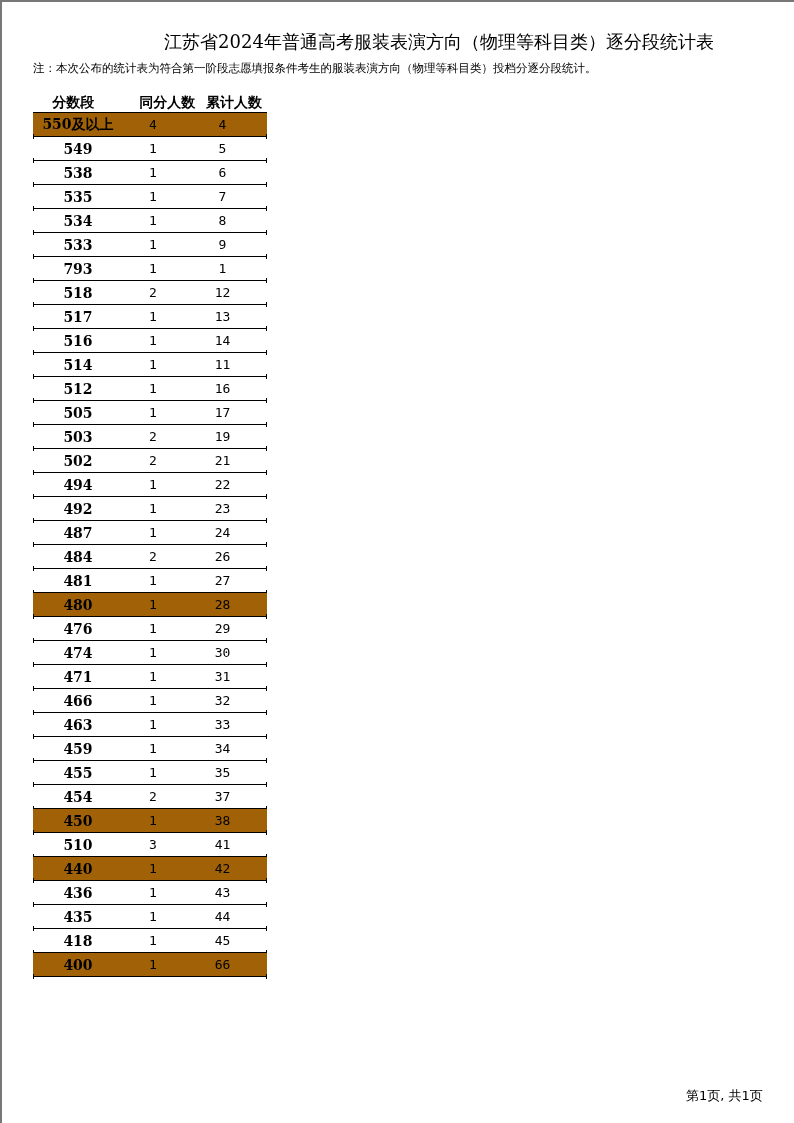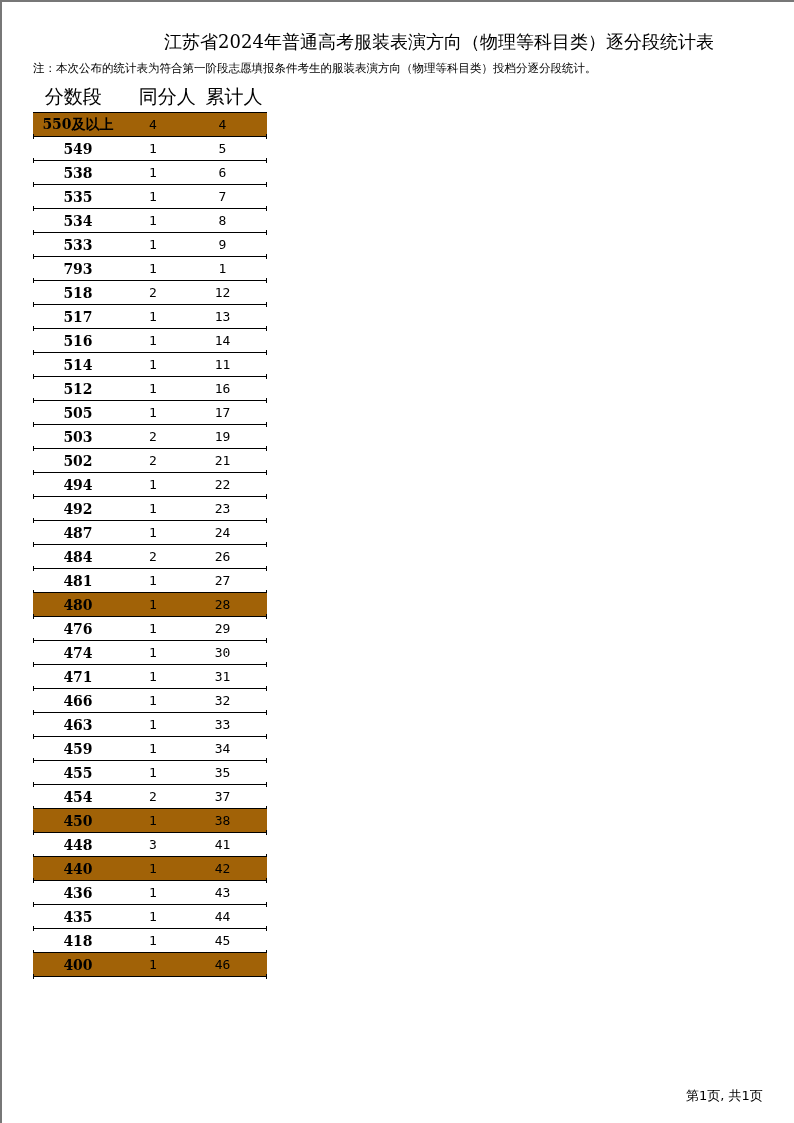--- a/index.html
+++ b/index.html
@@ -11,21 +11,21 @@
   .page-border-left { position:absolute; left:0; top:0; width:2px; height:1123px; background:#777; }
   .title {
     position:absolute; top:30px; left:0; width:794px; text-align:center;
     font-size:18px; font-weight:normal; letter-spacing:0px;margin-left:42px;
   }
   .note {
     position:absolute; top:61px; left:33px; font-size:11.5px;
     font-family: Liberation Serif, serif;
   }
   .table { position:absolute; left:33px; top:84px; width:234px; }
-  .thead { display:flex; height:28px; align-items:flex-start; font-weight:normal; font-size:19px;
+  .thead { display:flex; height:28px; align-items:flex-end; font-weight:bold; font-size:14px;
            font-family: "DejaVu Sans", "Liberation Sans", sans-serif; }
   .thead span { display:block; text-align:center; }
   .c1 { width:90px; text-align:center; }
   .c2 { width:50px; text-align:center;margin-left:20px; }
   .c3 { width:94px; text-align:center; }
   .thead .c1 { width:88px; }
   .thead .c2 { width:74px; }
   .thead .c3 { width:72px; }
   .row { display:flex; height:23px; align-items:center; border-bottom:1px solid #000; position:relative; font-size:14px; }
   .row.first { border-top:1px solid #000; }
@@ -203,21 +203,21 @@
         <span class="c1">454</span>
         <span class="c2">2</span>
         <span class="c3">37</span>
       </div>
       <div class="row shaded">
         <span class="c1">450</span>
         <span class="c2">1</span>
         <span class="c3">38</span>
       </div>
       <div class="row">
-        <span class="c1">448</span>
+        <span class="c1">510</span>
         <span class="c2">3</span>
         <span class="c3">41</span>
       </div>
       <div class="row shaded">
         <span class="c1">440</span>
         <span class="c2">1</span>
         <span class="c3">42</span>
       </div>
       <div class="row">
         <span class="c1">436</span>
@@ -230,18 +230,18 @@
         <span class="c3">44</span>
       </div>
       <div class="row">
         <span class="c1">418</span>
         <span class="c2">1</span>
         <span class="c3">45</span>
       </div>
       <div class="row shaded">
         <span class="c1">400</span>
         <span class="c2">1</span>
-        <span class="c3">46</span>
+        <span class="c3">66</span>
       </div>
     </div>
 </div>
 
 <div class="footer">第1页, 共1页</div>
 
 </body></html>

